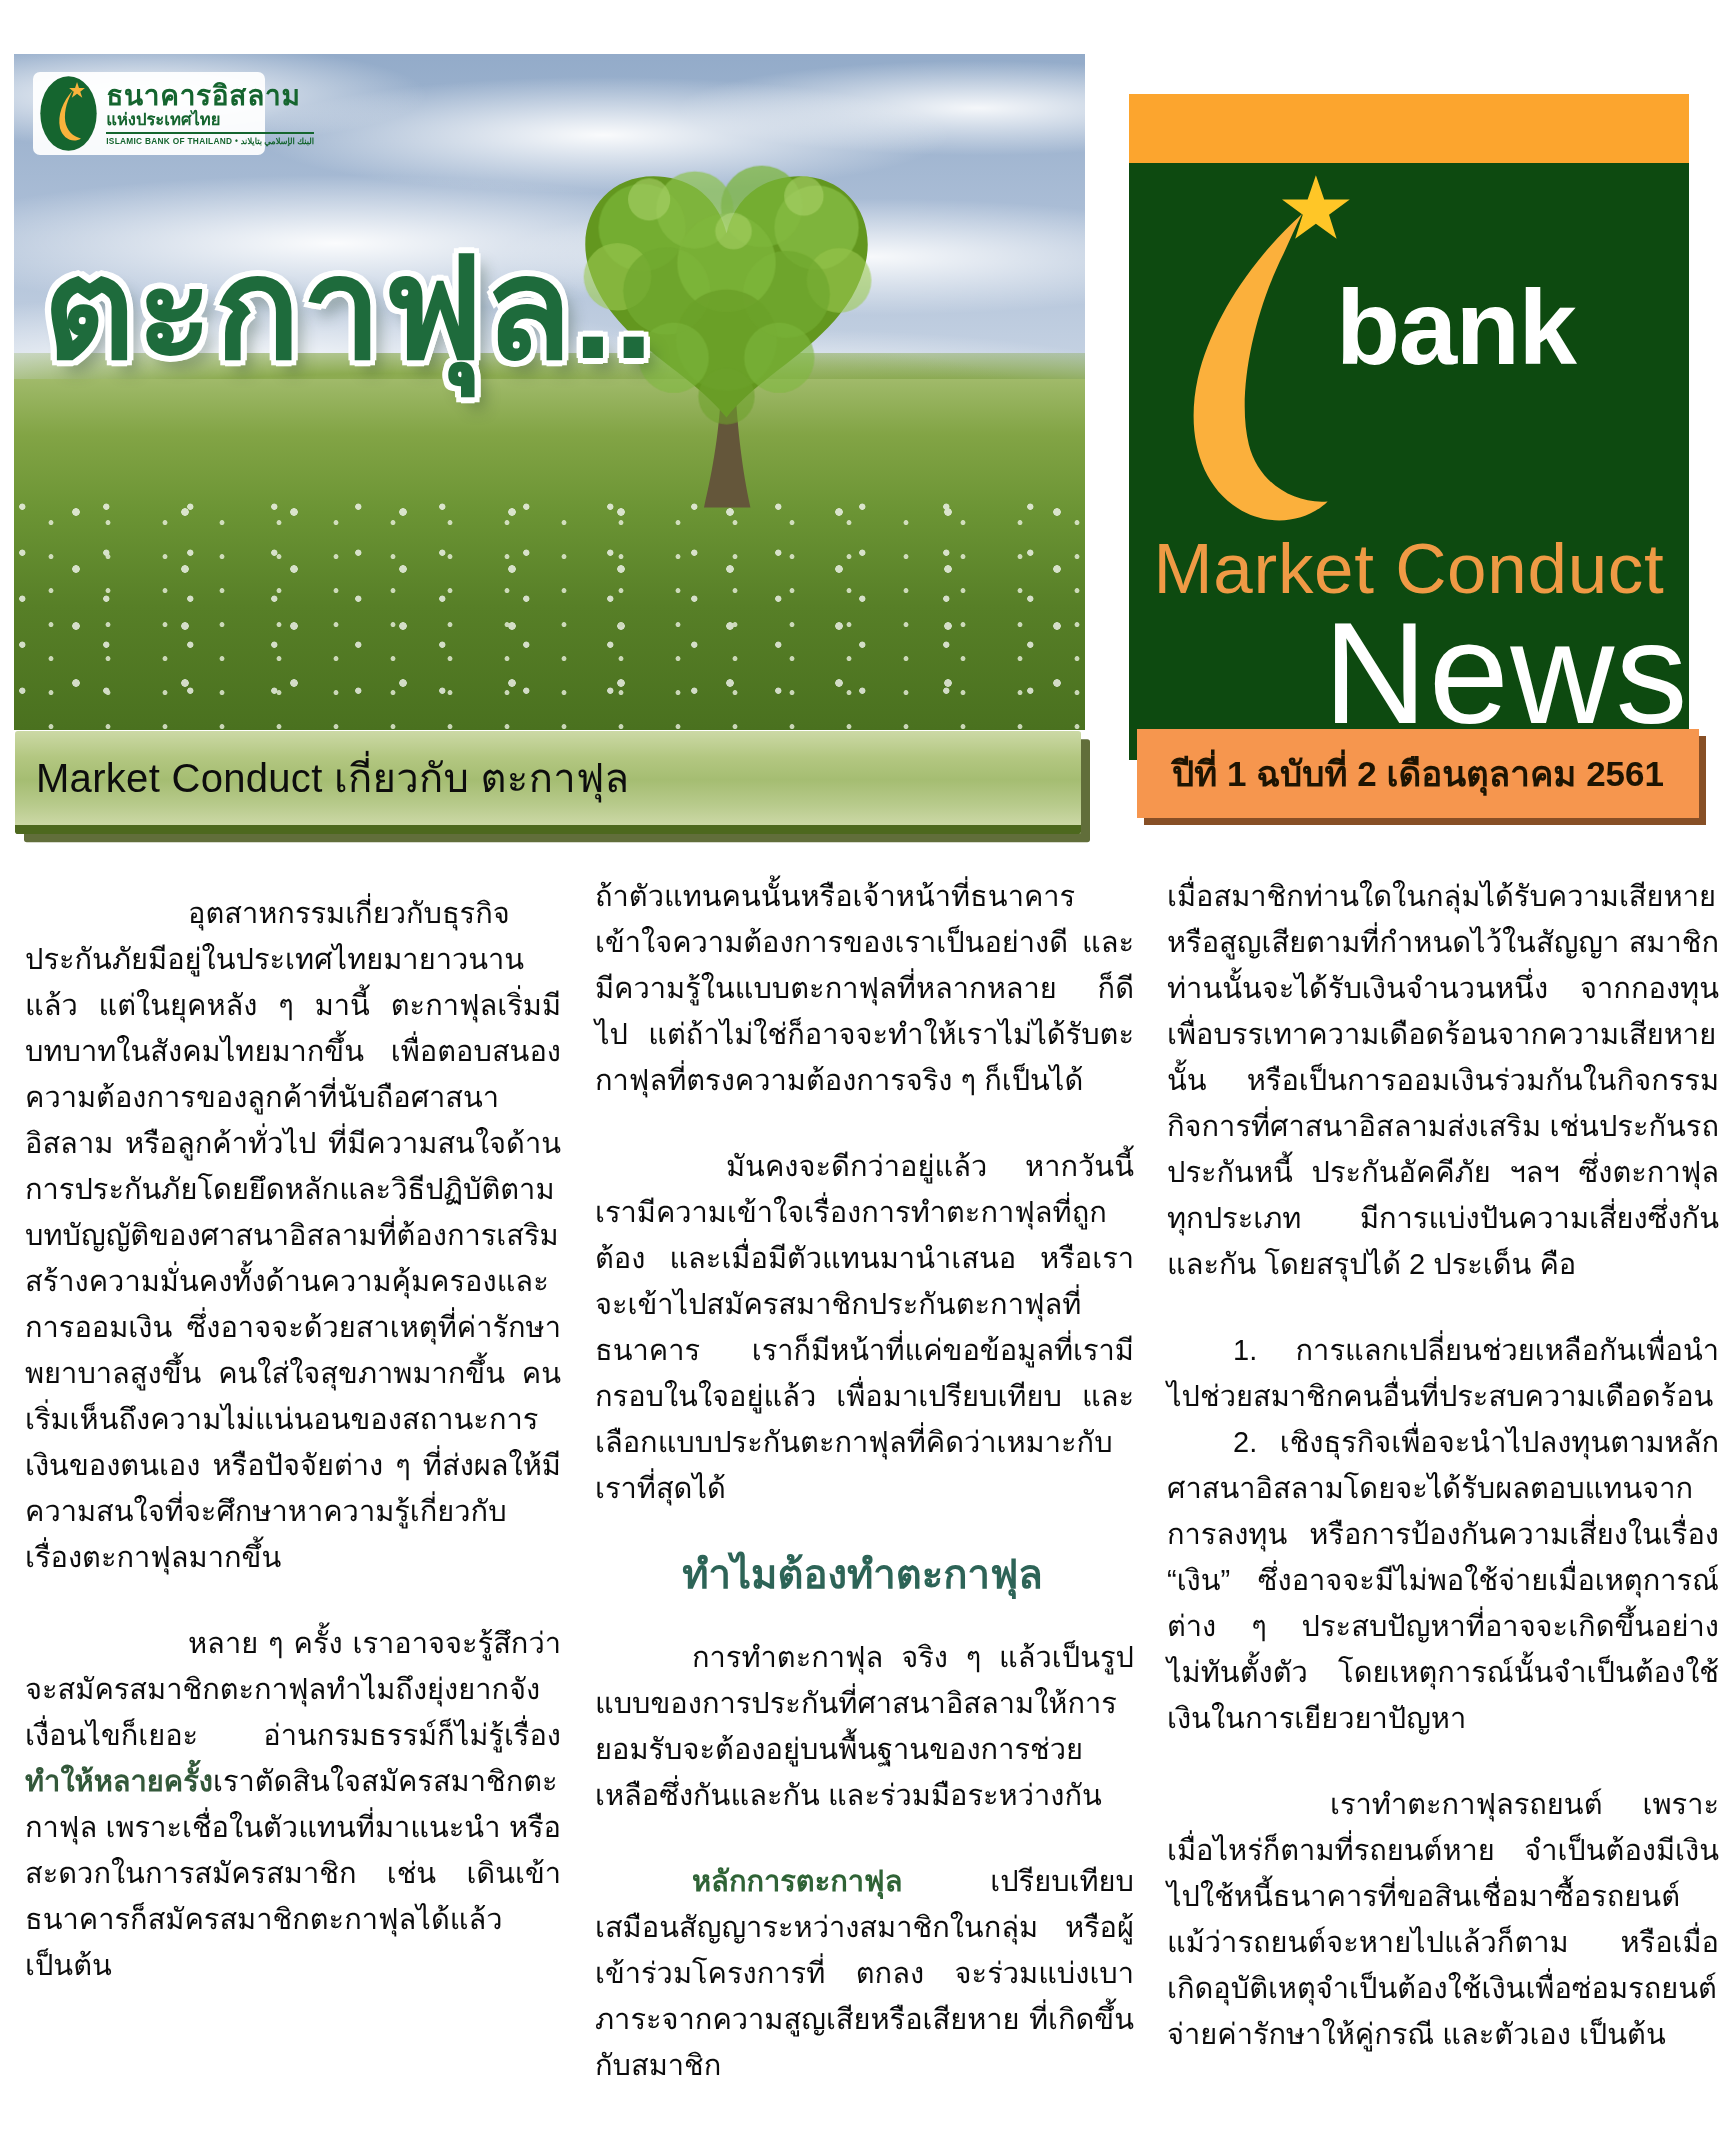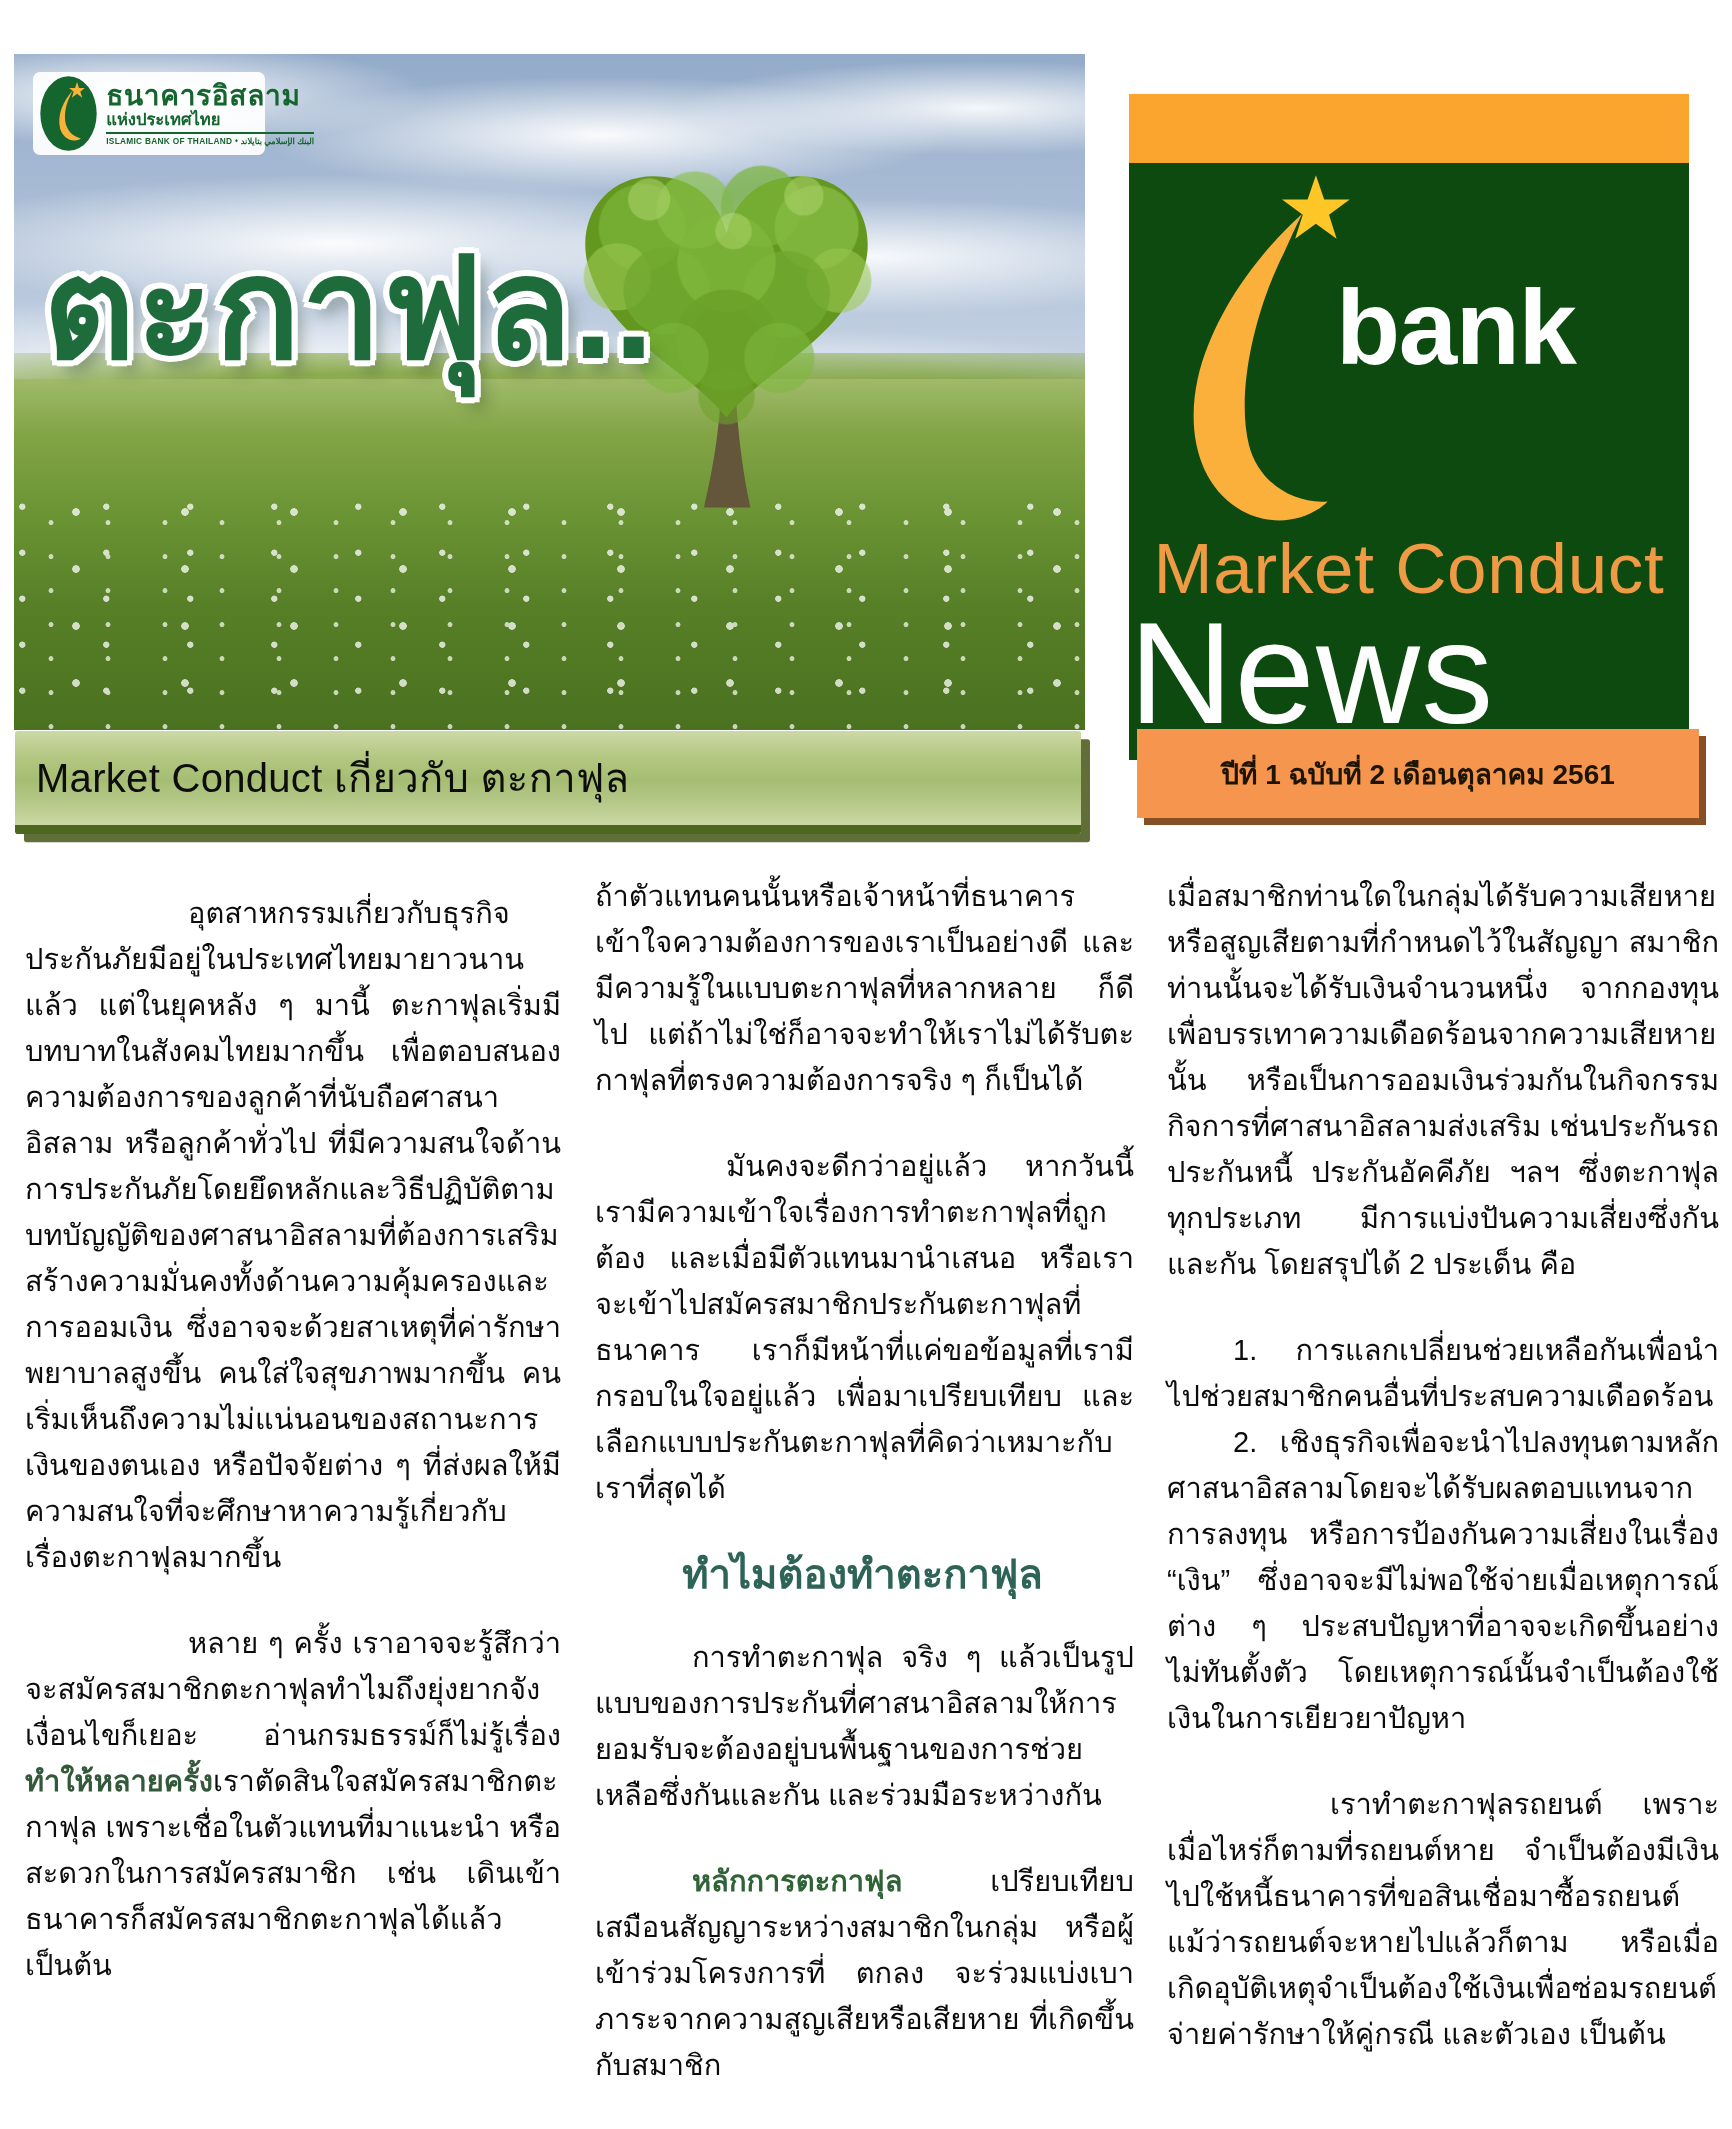--- a/index.html
+++ b/index.html
@@ -52,28 +52,28 @@
     display:flex;align-items:center;}
   #banner-title{font-size:40px;color:#0d0d0d;padding-left:21px;letter-spacing:0.3px;}
 
   
   #panel{position:absolute;left:1129px;top:63px;width:560px;height:666px;background:#0d4a10;margin-top:31px;}
   #panel-topbar{position:absolute;left:0;top:0;width:100%;height:69px;background:#fca52e;}
   #ibank-logo{position:absolute;left:19.4px;top:77px;width:228px;height:401px;}
   #brand{position:absolute;left:207px;top:174px;font-size:105px;font-weight:700;color:#ffffff;letter-spacing:-1.4px;}
   #mast-sub{position:absolute;left:0;top:434px;width:100%;text-align:center;
     font-size:71px;font-weight:400;color:#ef9a45;letter-spacing:0.7px;}
-  #mast-title{position:absolute;left:0;top:497px;width:100%;text-align:left;
+  #mast-title{position:absolute;left:0;top:497px;width:100%;text-align:right;
     font-size:144px;font-weight:400;color:#ffffff;letter-spacing:1.4px;}
 
   
   #issuebar{position:absolute;left:1137px;top:729px;width:562px;height:89px;background:#f6964e;
     box-shadow:7px 7px 0 rgba(122,60,14,.9);
     display:flex;align-items:center;justify-content:center;}
-  #issuebar span{font-size:28px;font-weight:700;color:#1d1402;}
+  #issuebar span{font-size:35px;font-weight:700;color:#1d1402;}
 
   
   .col{position:absolute;top:873px;font-size:29px;line-height:46px;text-align:justify;color:#0c0c0c;}
   #col1{left:25px;width:536px;padding-top:16.6px;}
   #col2{left:595px;width:539px;}
   #col3{left:1167px;width:552px;}
   .col p{margin:0 0 40px 0;}
   .ind-lg{text-indent:163px;}
   .ind-md{text-indent:131px;}
   .ind-sm{text-indent:97px;}

